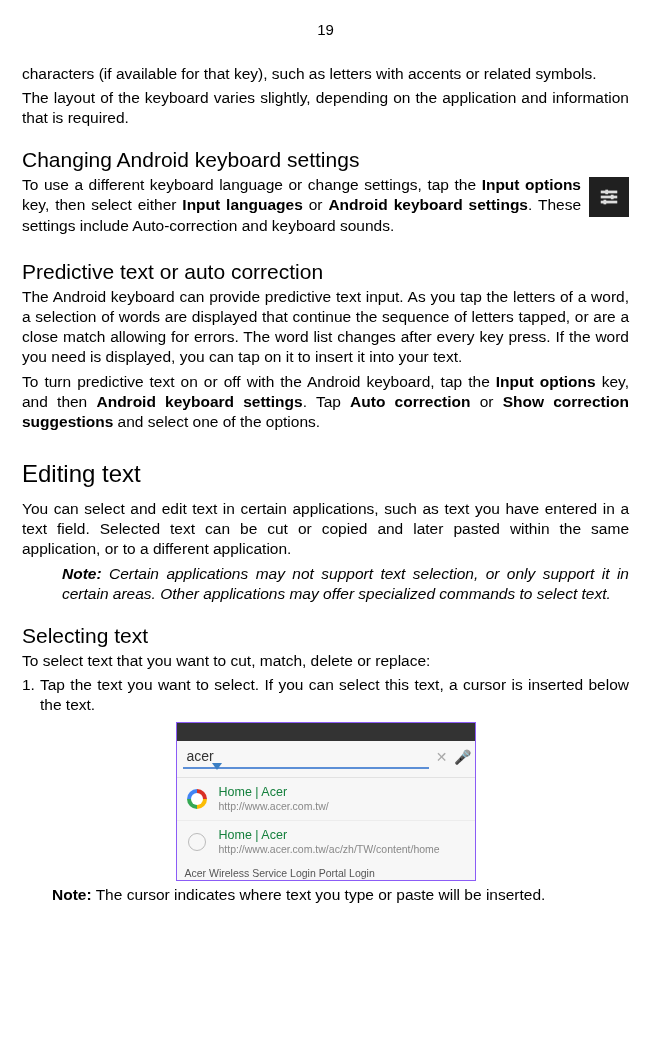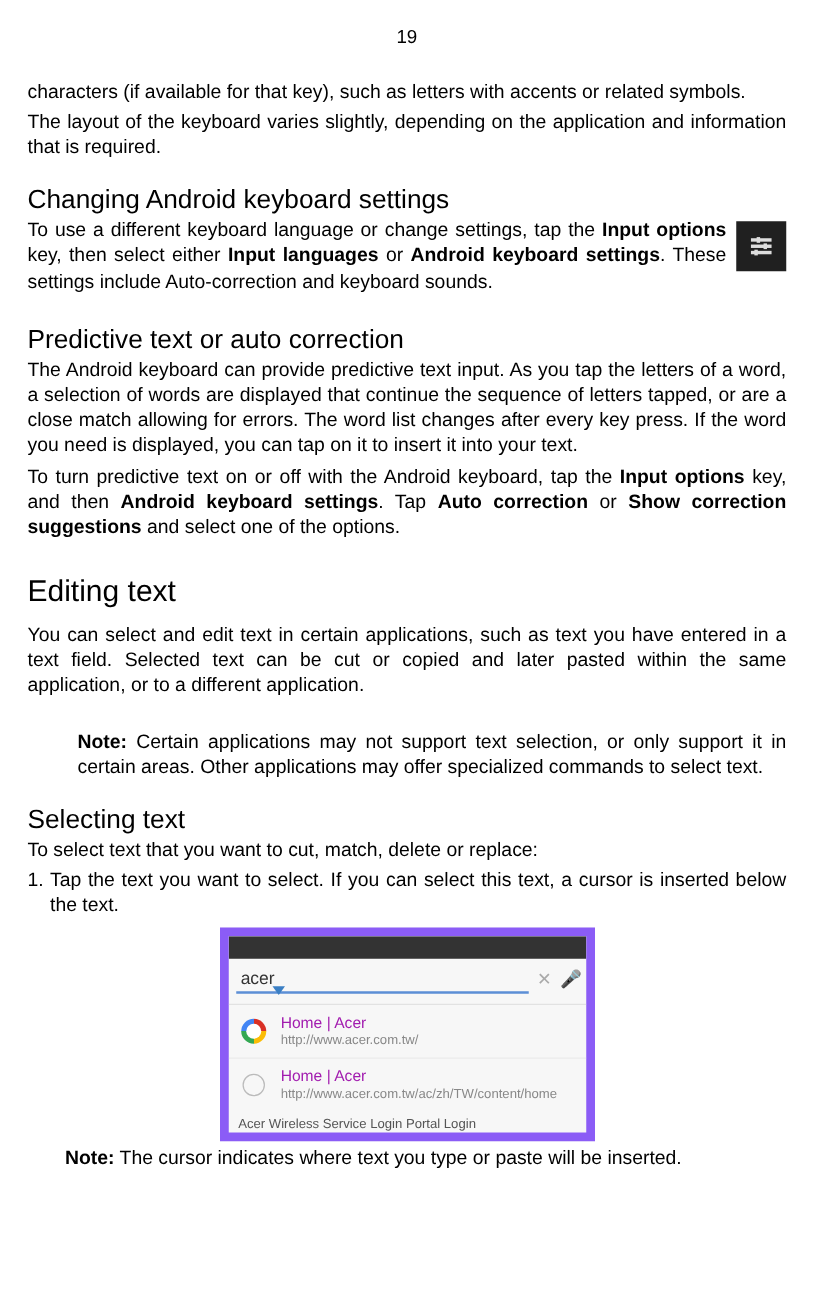--- a/index.html
+++ b/index.html
@@ -29,21 +29,22 @@
       margin-top: 18px;
       margin-bottom: 2px;
     }
     .section-h1 {
       font-size: 24px;
       font-weight: normal;
       margin-top: 26px;
       margin-bottom: 10px;
     }
     .note-block {
-      margin: 24px 0 6px 40px;
+      margin: 4px 0 6px 40px;
+      font-style: italic;
       text-align: justify;
     }
     .note-label { font-weight: bold; }
     .inline-strong { font-weight: bold; }
     .settings-icon {
       float: right;
       width: 40px;
       height: 40px;
       background: #202020;
       margin-left: 8px;
@@ -63,21 +64,21 @@
     .ol-body { flex: 1; }
     .screenshot-wrap {
       display: flex;
       justify-content: center;
       margin-top: 2px;
       margin-bottom: 4px;
     }
     .screenshot {
       width: 300px;
       background: #f7f7f7;
-      border: 7px solid #8b5cf6;
+      border: 1px solid #8b5cf6;
       font-family: Arial, sans-serif;
       overflow: hidden;
     }
     .ss-top {
       height: 18px;
       background: #333;
       width: 100%;
     }
     .ss-search {
       display: flex;
@@ -121,21 +122,21 @@
     .ss-row + .ss-row { border-top: 1px solid #ececec; }
     .ss-icon-wrap { width: 24px; display:flex; justify-content:center; }
     .ss-globe {
       width: 20px; height: 20px; border-radius:50%;
       background: conic-gradient(#d93025 0 25%, #fbbc05 0 50%, #34a853 0 75%, #4285f4 0 100%);
       position:relative;
     }
     .ss-globe::after{content:'';position:absolute;inset:4px;background:#fff;border-radius:50%;}
     .ss-clock { width:18px;height:18px;border:1.5px solid #bbb;border-radius:50%;position:relative;}
     .ss-text { flex:1; overflow:hidden;}
-    .ss-title { font-size: 12.5px; color:#a21caf; white-space:nowrap; overflow:hidden; text-overflow:ellipsis;}
+    .ss-title { font-size: 12.5px; color:#15803d; white-space:nowrap; overflow:hidden; text-overflow:ellipsis;}
     .ss-url { font-size: 10.5px; color:#888; white-space:nowrap; overflow:hidden; text-overflow:ellipsis;}
     .ss-cut { font-size: 10.5px; color:#555; padding: 4px 8px 0 8px; white-space:nowrap; overflow:hidden; text-overflow:ellipsis;}
     .last-note {
       margin: 2px 0 0 30px;
       text-align: justify;
     }
   </style>
 </head>
 <body>
 

